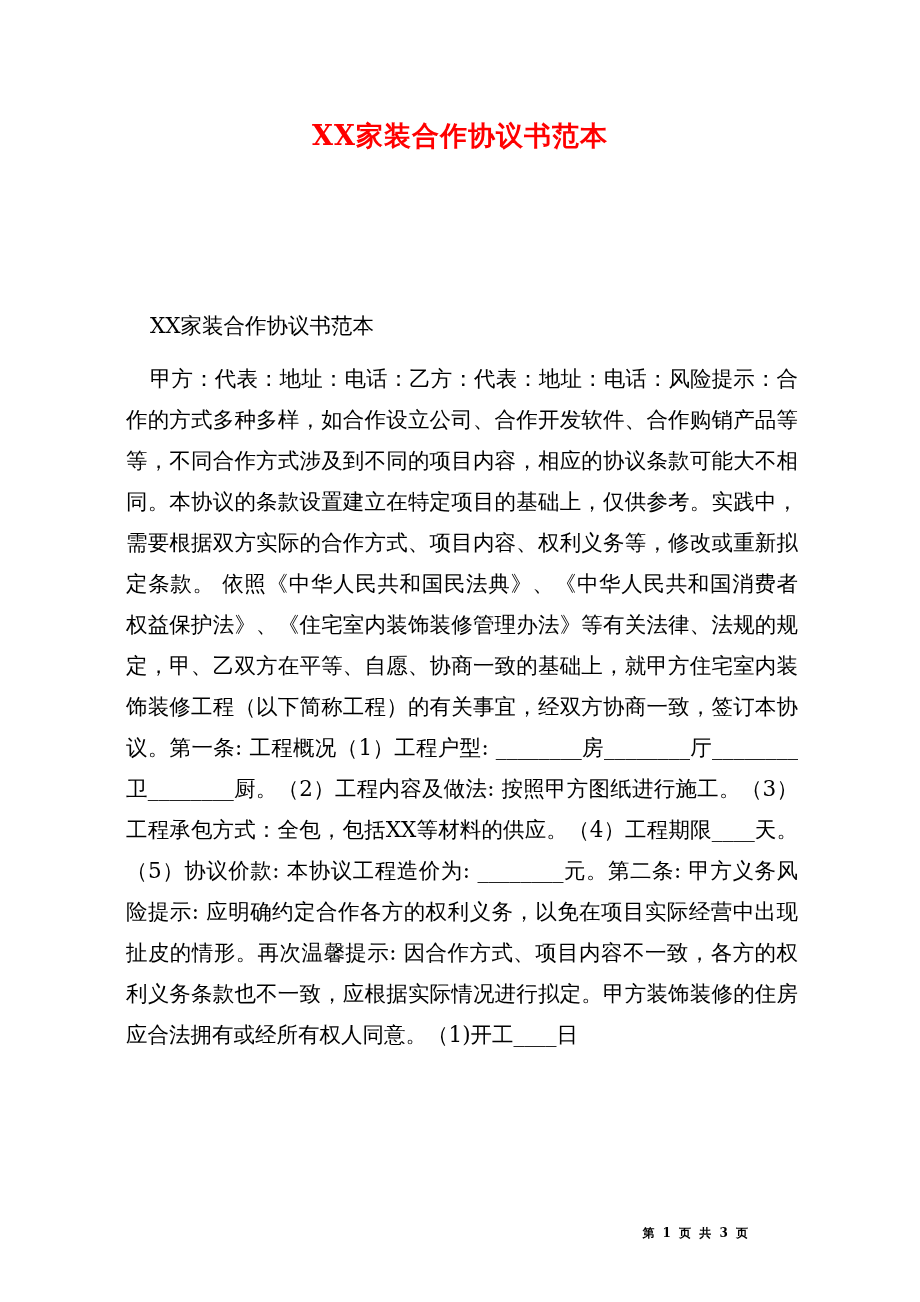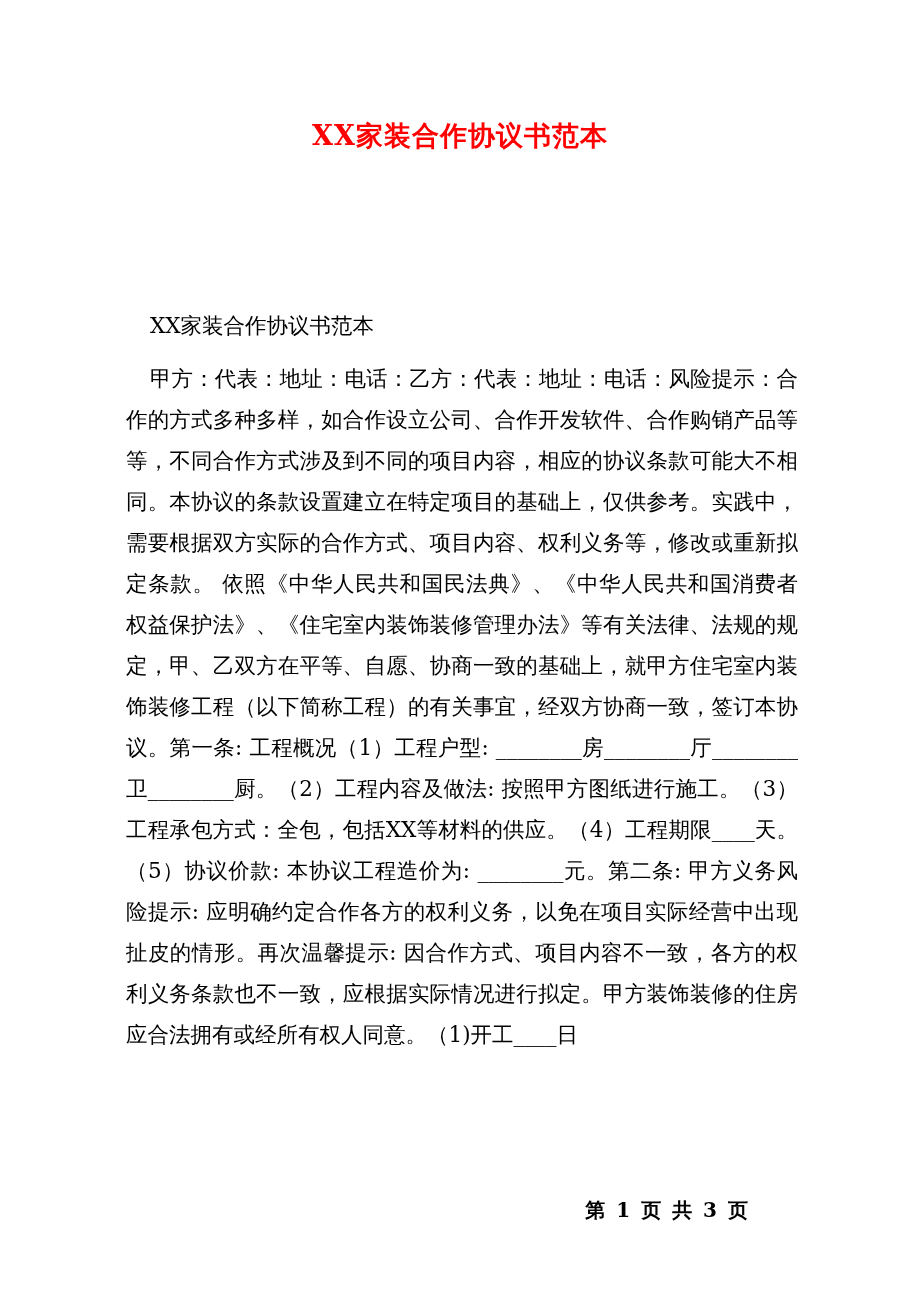--- a/index.html
+++ b/index.html
@@ -46,24 +46,24 @@
     line-height: 41px;
     text-align: justify;
     text-justify: inter-ideograph;
     color: #000000;
   }
   .body-block p.indent {
     text-indent: 24px;
   }
   .footer {
     position: absolute;
-    bottom: 78px;
+    bottom: 60px;
     right: 110px;
     font-family: "DejaVu Serif", "Liberation Serif", serif;
-    font-size: 20px;
+    font-size: 12px;
     font-weight: bold;
     color: #000000;
     letter-spacing: 2px;
     margin-top: 40px;
   }
 </style>
 </head>
 <body>
 
 <div class="page">

